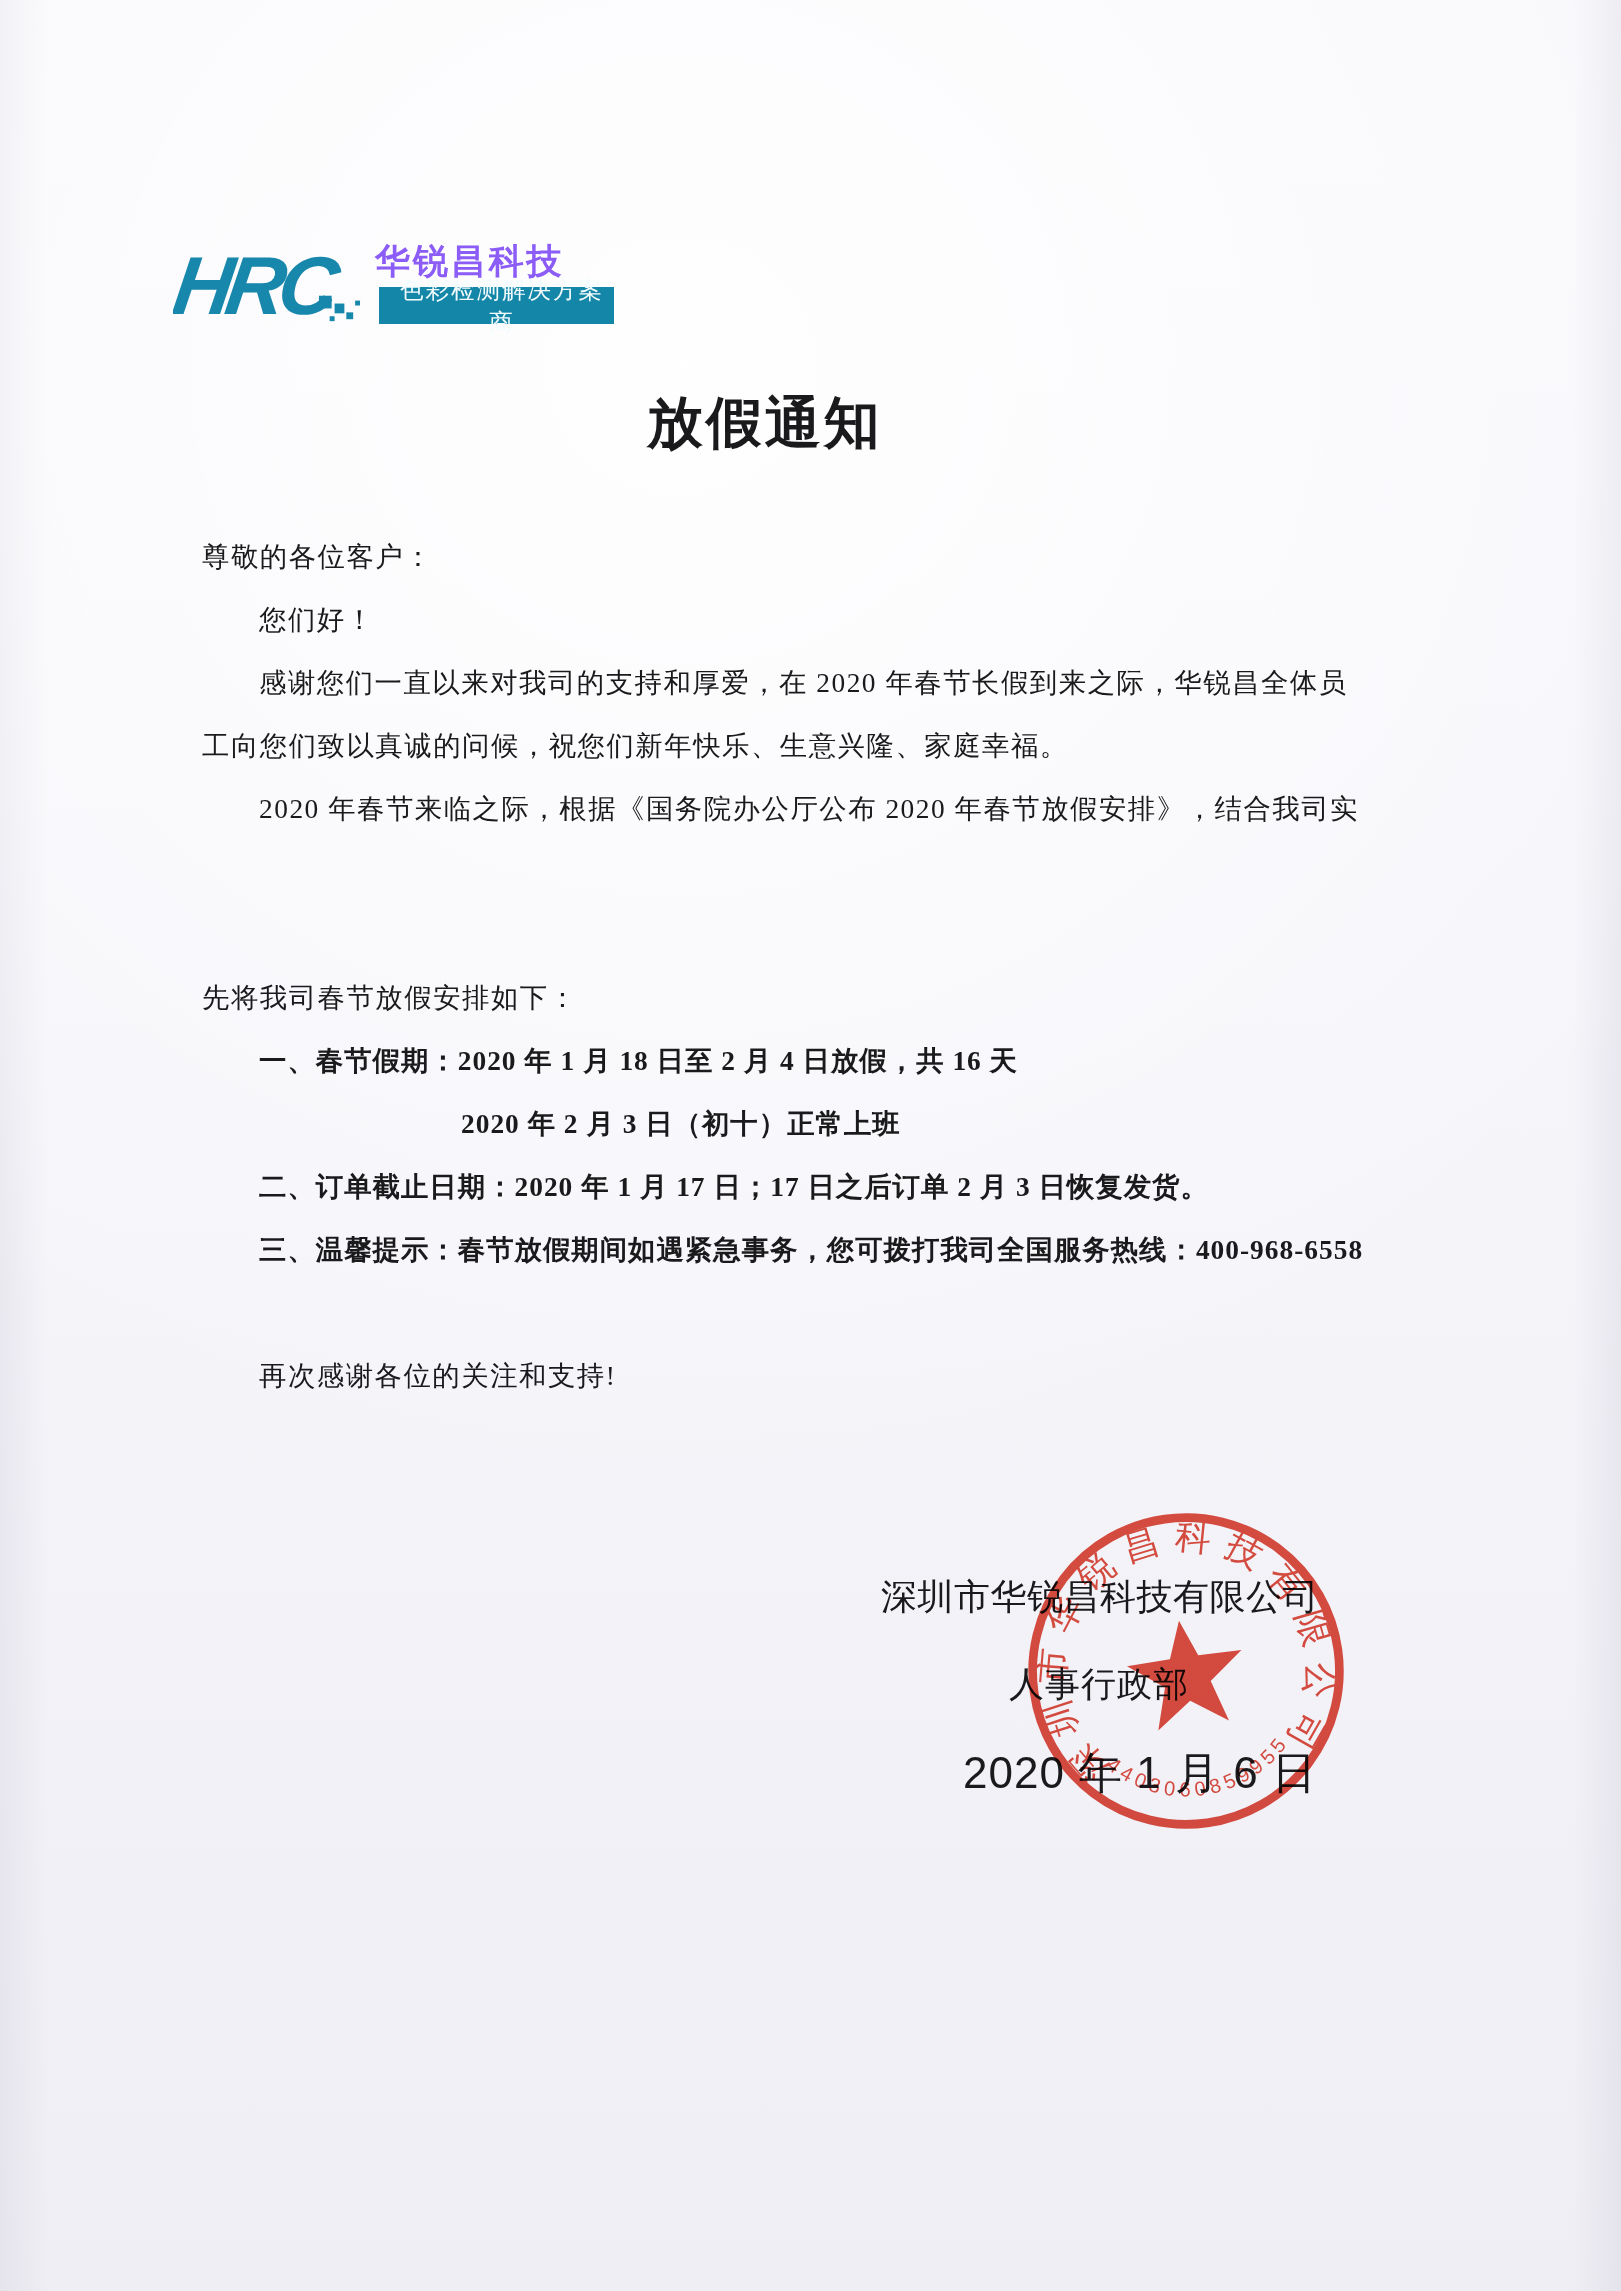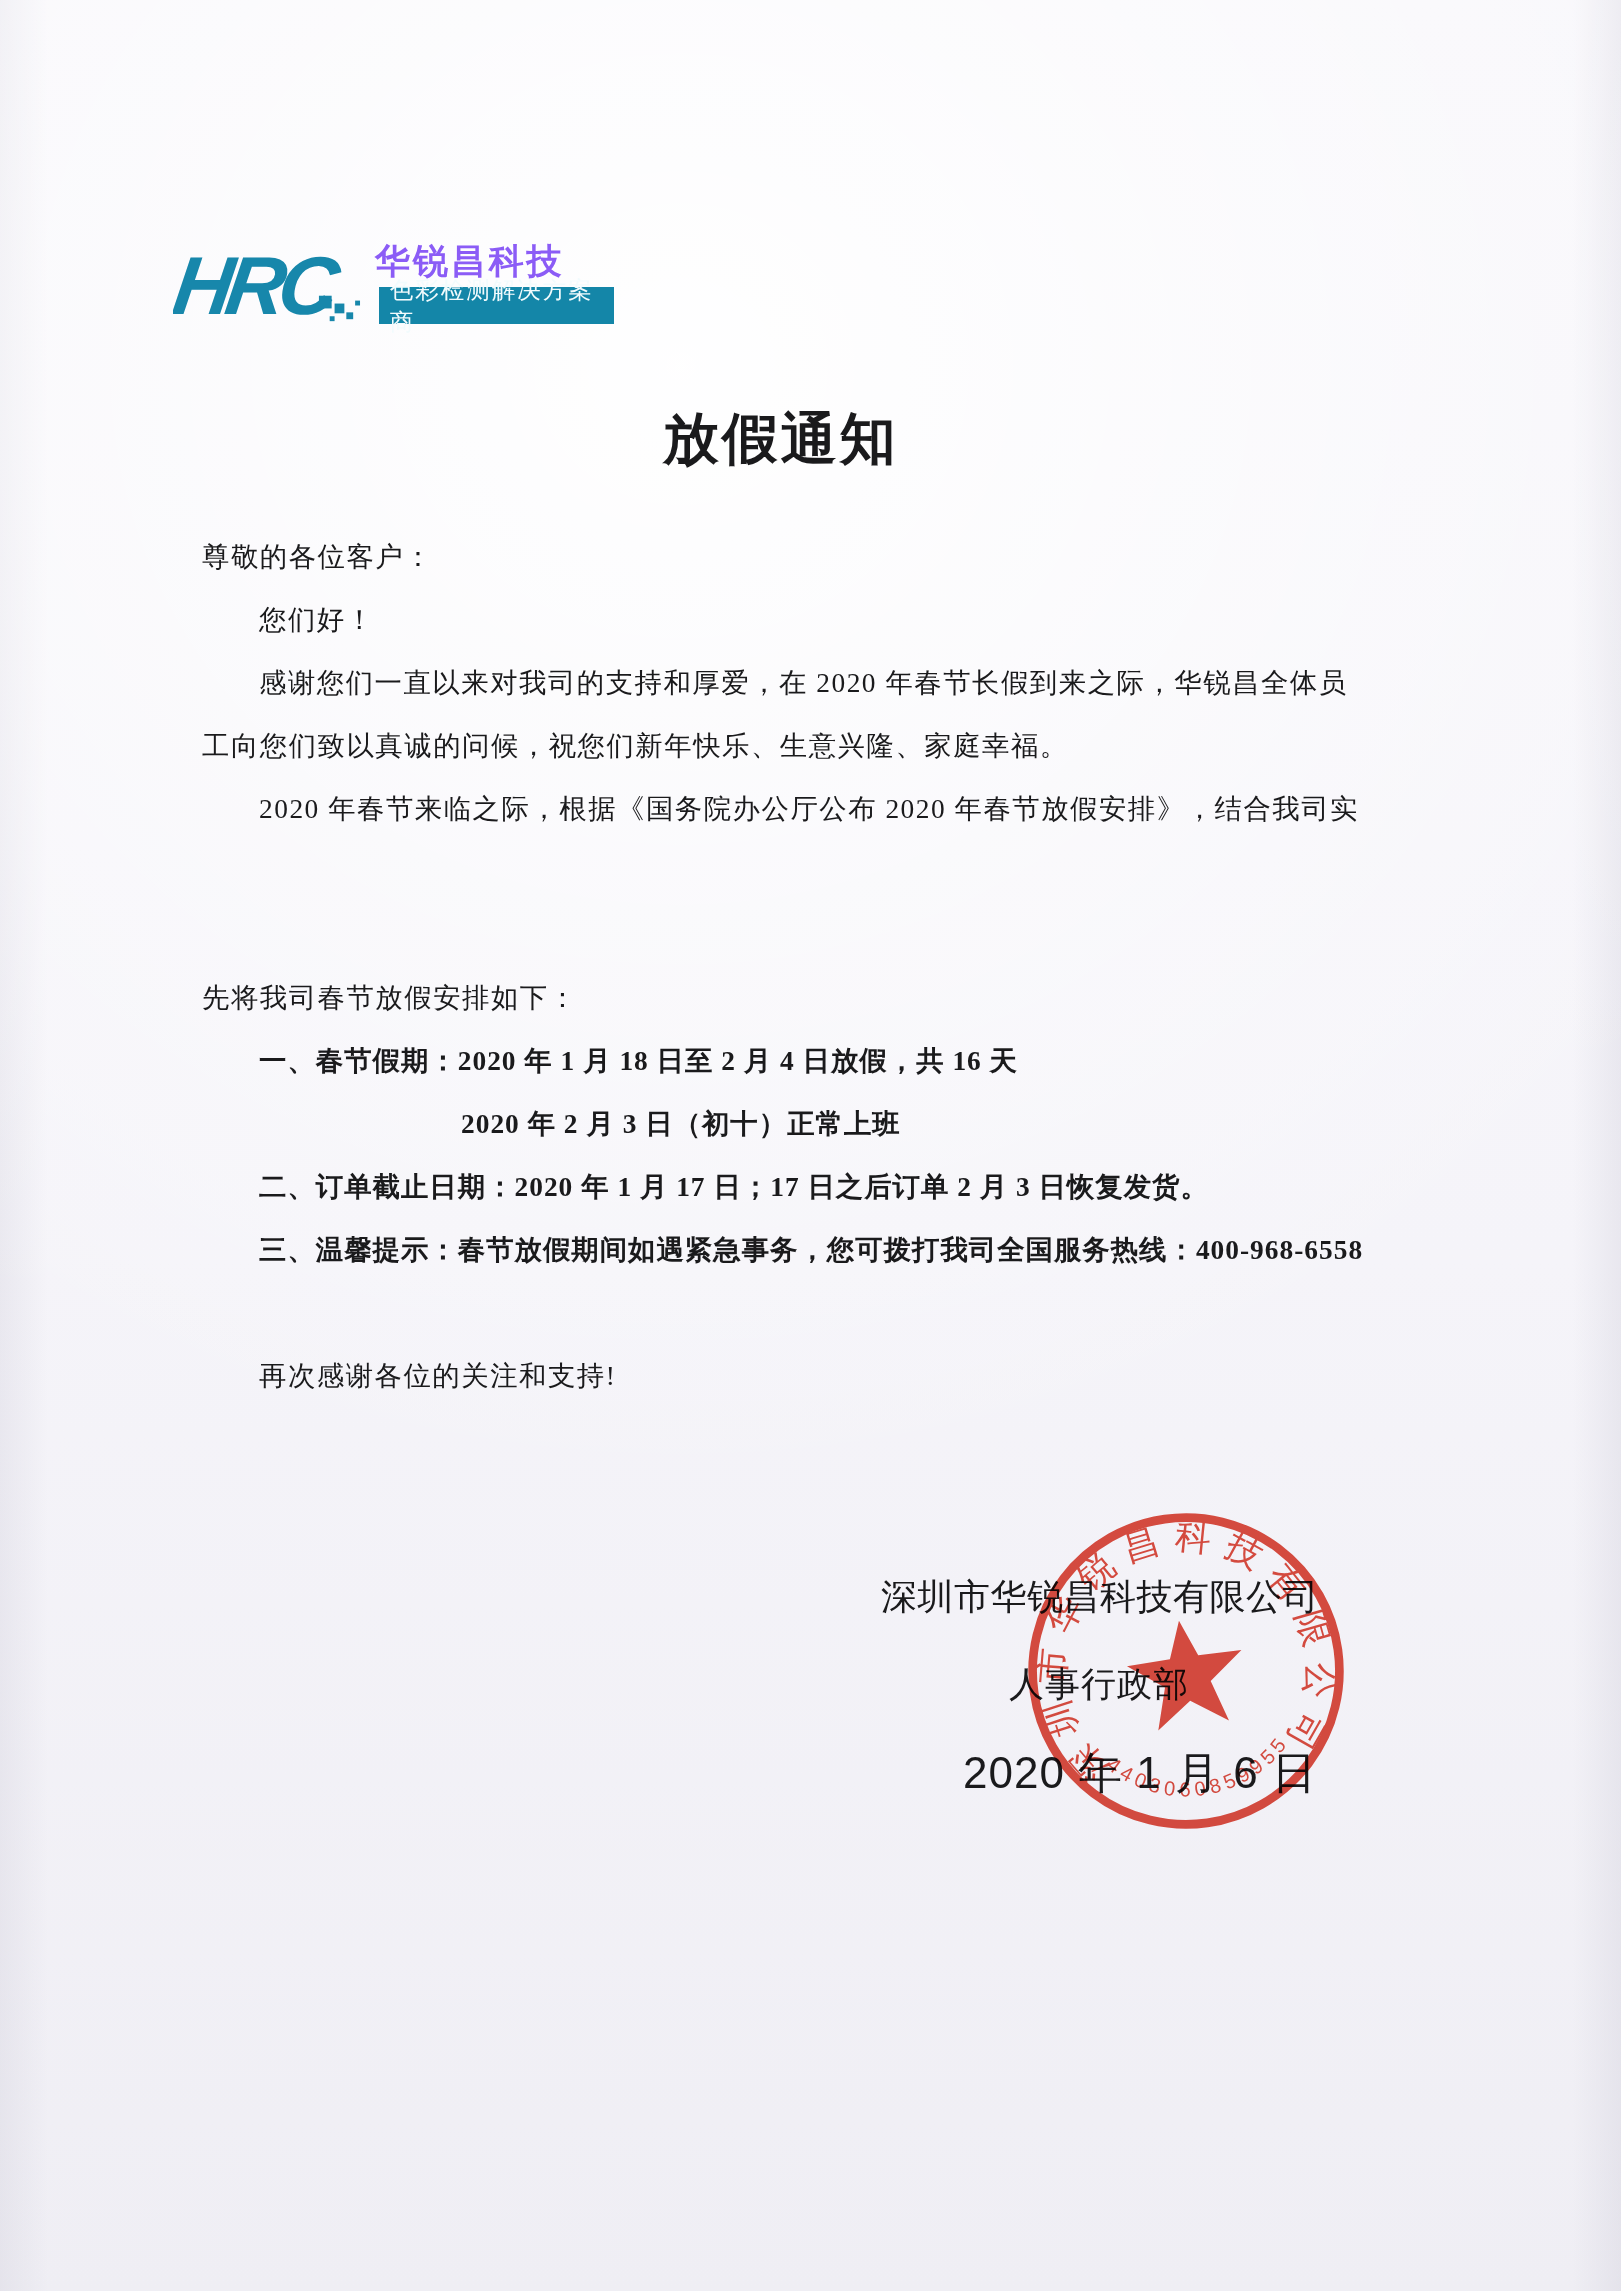--- a/index.html
+++ b/index.html
@@ -12,24 +12,24 @@
       linear-gradient(90deg, rgba(203,201,214,.28) 0%, rgba(203,201,214,0) 3%, rgba(203,201,214,0) 97%, rgba(203,201,214,.3) 100%),
       linear-gradient(180deg, #f8f7fb 0%, #f5f4f9 55%, #efeef4 100%);
   }
 
   
   .hrc-svg{position:absolute;left:173px;top:238px;width:196px;height:90px;}
   .brand{position:absolute;left:375px;top:241px;font-family:"Liberation Sans","DejaVu Sans",sans-serif;
          font-weight:bold;font-size:35px;line-height:39px;letter-spacing:2.9px;color:#8b5cf6;}
   .banner{position:absolute;left:379px;top:287px;width:235px;height:37px;background:#1486a8;
           display:flex;align-items:center;padding-left:10.8px;box-sizing:border-box;}
-  .banner span{font-family:"Liberation Sans","DejaVu Sans",sans-serif;font-size:23.5px;letter-spacing:2px;color:#f2fbfd;}
+  .banner span{font-family:"Liberation Sans","DejaVu Sans",sans-serif;font-size:23.5px;letter-spacing:2px;color:#f2fbfd;text-align:center;}
 
   
-  .title{position:absolute;left:647px;top:391px;margin:16px;font-size:56px;line-height:65px;
+  .title{position:absolute;left:647px;top:391px;margin:0;font-size:56px;line-height:65px;
          font-weight:700;letter-spacing:2.9px;white-space:nowrap;}
 
   
   .doc-body{position:absolute;left:202px;top:526px;width:1215px;}
   .row{height:63px;line-height:63px;font-size:27.4px;letter-spacing:1.5px;white-space:nowrap;}
   .row.ind{padding-left:57px;}
   .row.sub{padding-left:259px;}
   .row.bold{font-weight:700;letter-spacing:1px;}
 
   

